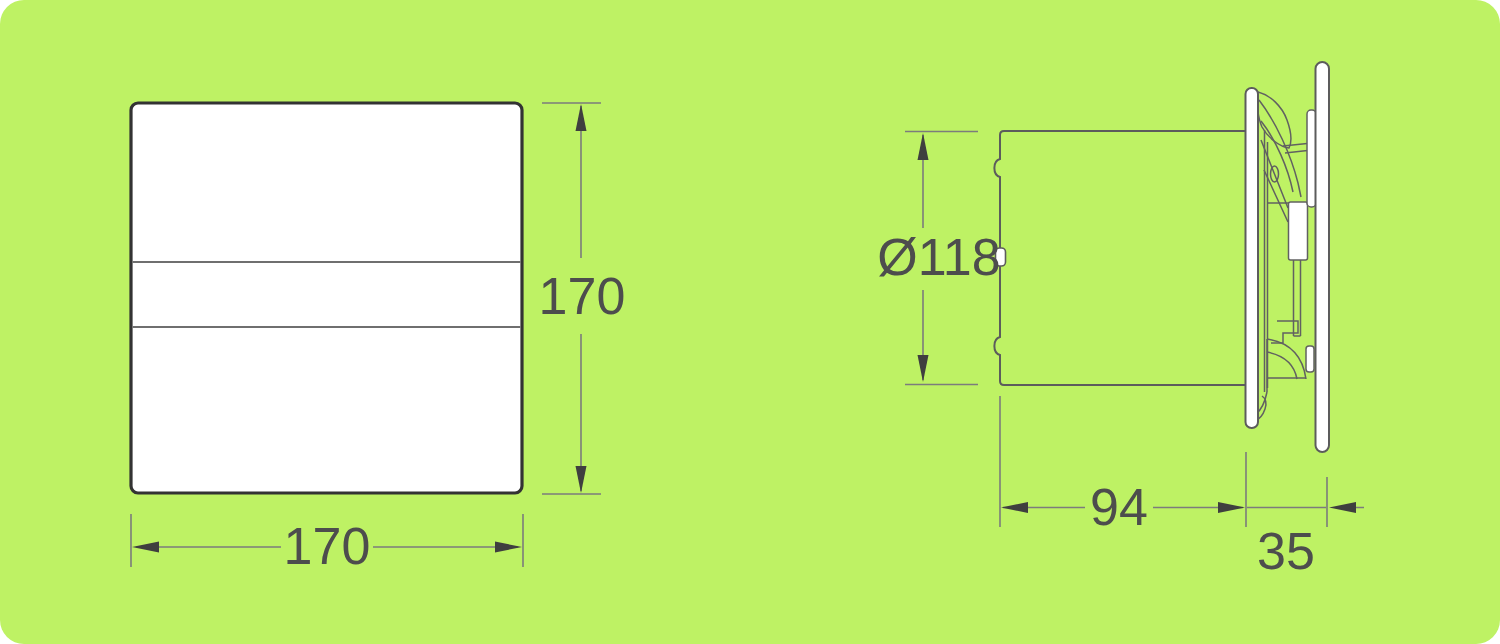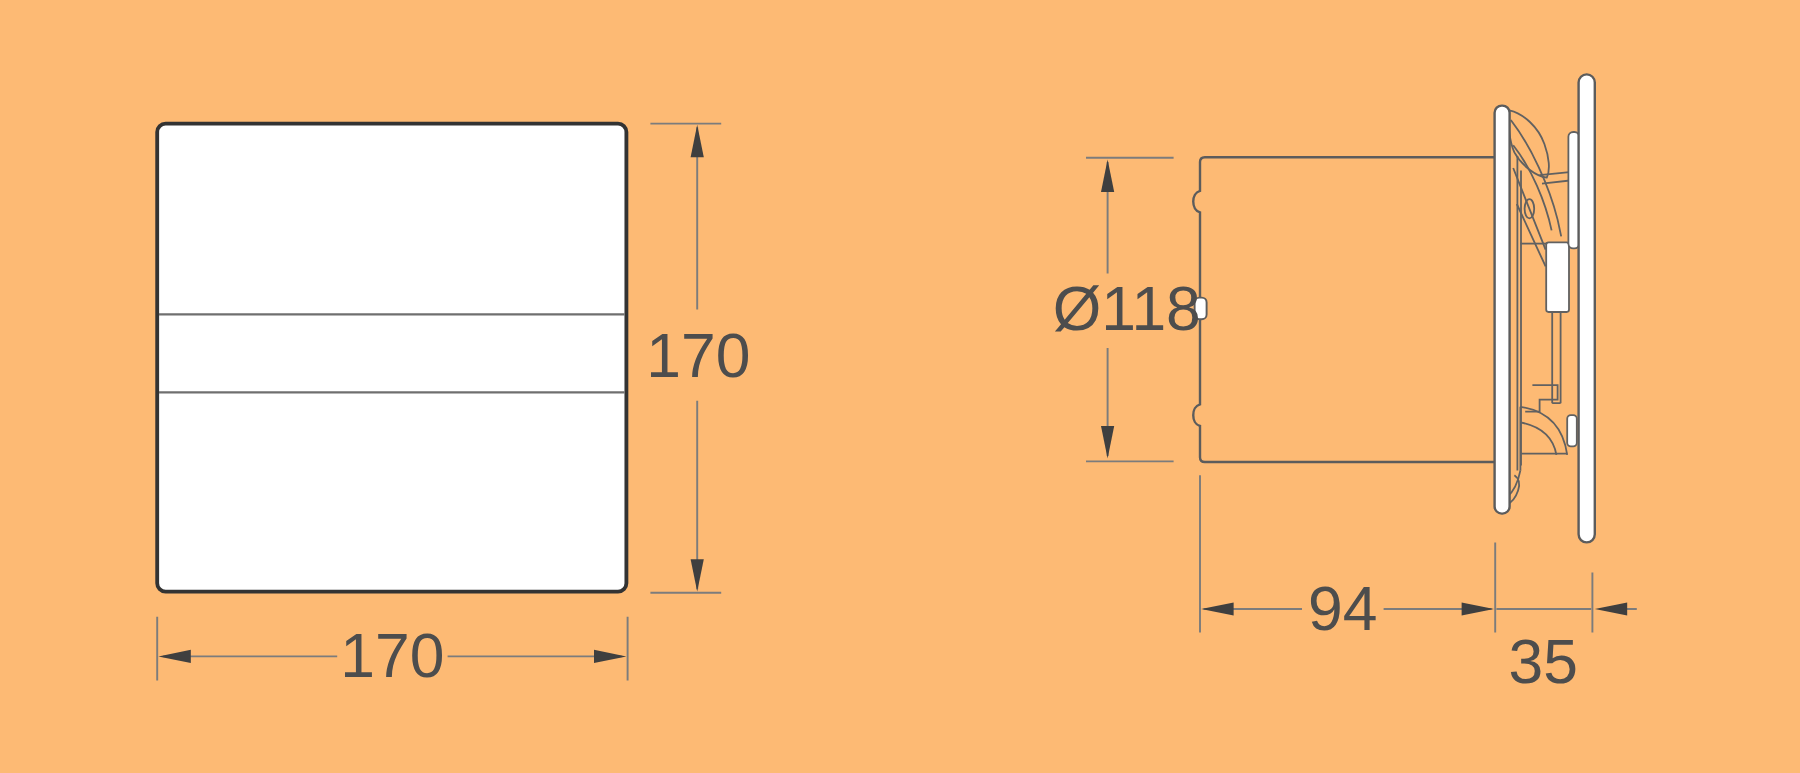--- a/index.html
+++ b/index.html
@@ -8,21 +8,22 @@
     background: #ffffff;
     width: 1500px;
     height: 644px;
     overflow: hidden;
     font-family: "Liberation Sans", sans-serif;
   }
   .canvas {
     position: relative;
     width: 1500px;
     height: 644px;
-    background: #fdba74;
+    background: #bef264;
+    border-radius: 24px;
   }
   svg { display: block; }
 
   
   .outline-dark { stroke: #333333; stroke-width: 3.2; fill: #ffffff; }
   .louver      { stroke: #6f6f6f; stroke-width: 1.8; fill: none; }
   .part        { stroke: #5c5c5c; stroke-width: 2;   fill: #ffffff; }
   .part-thin   { stroke: #5c5c5c; stroke-width: 1.6; fill: #ffffff; }
   .duct        { stroke: #5c5c5c; stroke-width: 2;   fill: none; }
   .internal    { stroke: #616161; stroke-width: 1.5; fill: none; }

